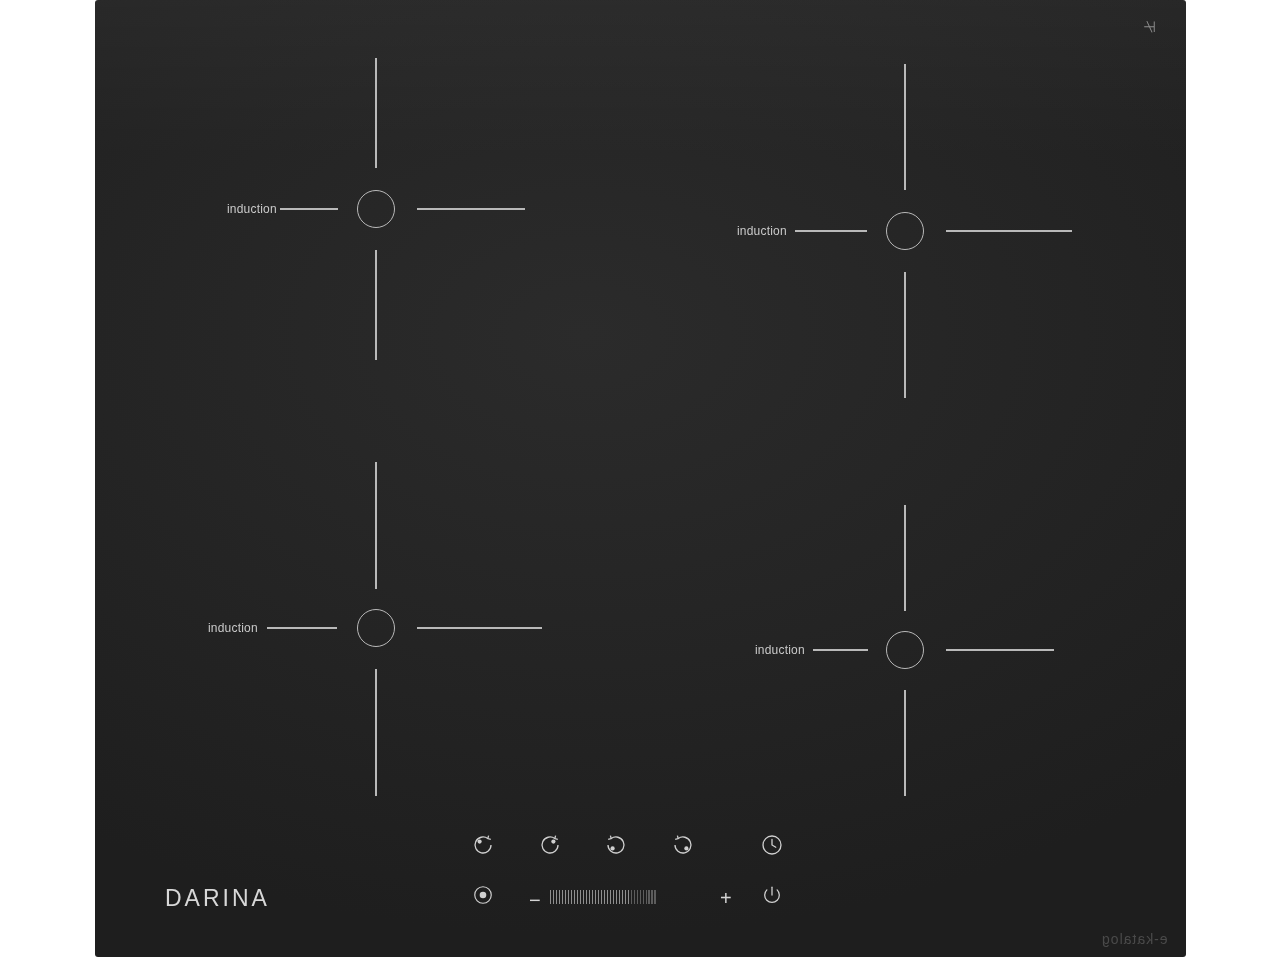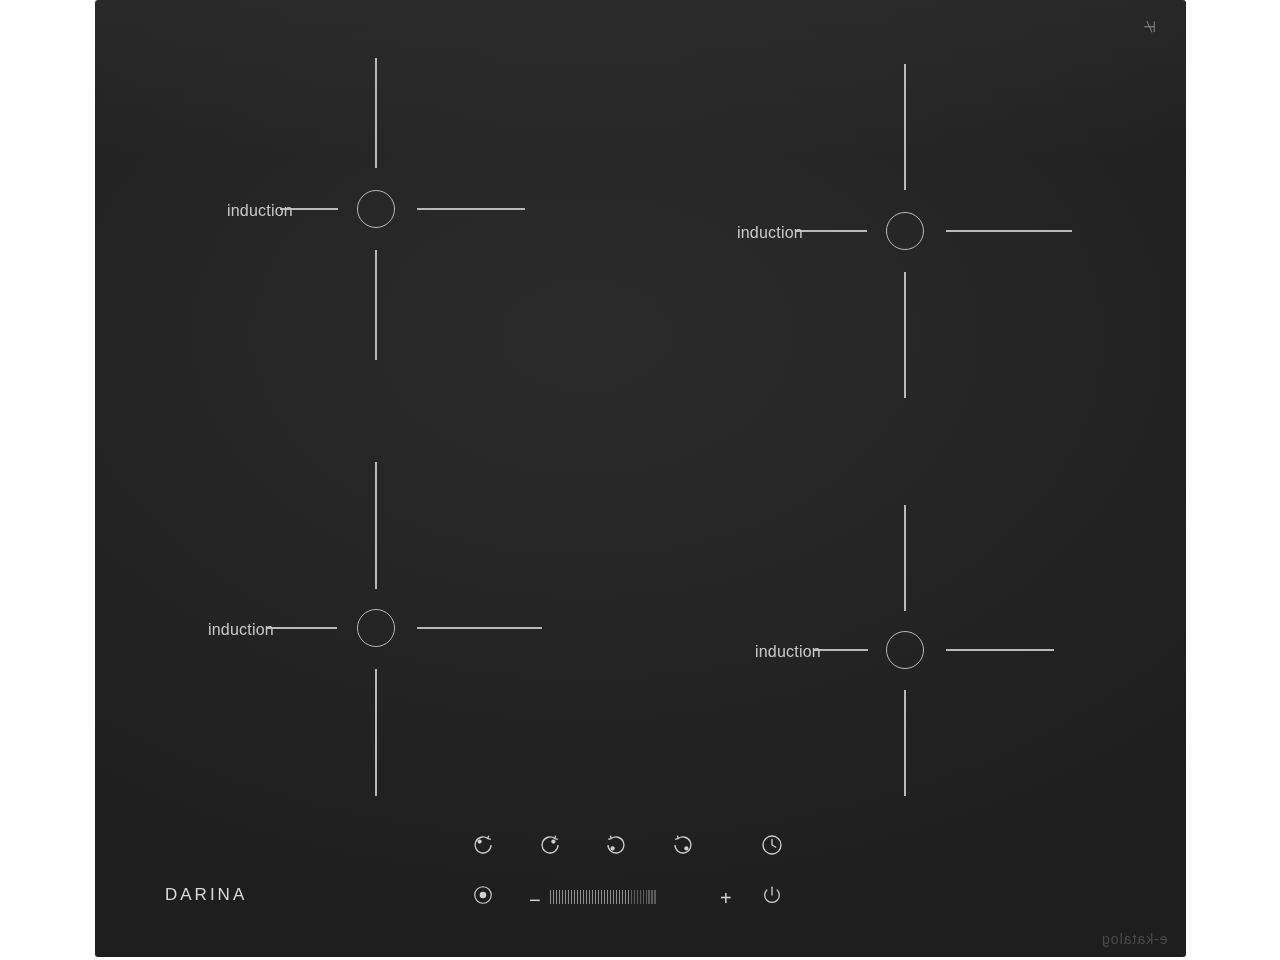--- a/index.html
+++ b/index.html
@@ -54,21 +54,21 @@
   .zone .bar {
     position: absolute;
     background: #b9b9b9;
   }
   .zone .bar.v { width: 1.6px; }
   .zone .bar.h { height: 1.6px; }
 
   .zone .zlabel {
     position: absolute;
     color: #c9c9c9;
-    font-size: 16px;
+    font-size: 12px;
     letter-spacing: 0.2px;
     white-space: nowrap;
   }
 
   
   #controls {
     position: absolute;
     left: 0;
     top: 810px;
     width: 1091px;
@@ -78,21 +78,21 @@
   .touch-icon {
     position: absolute;
     color: #d0d0d0;
   }
 
   .brand {
     position: absolute;
     left: 70px;
     top: 885px;
     color: #d8d8d8;
-    font-size: 17px;
+    font-size: 23px;
     letter-spacing: 3.0px;
     font-family: "Liberation Sans", sans-serif;
   }
 
   .watermark {
     position: absolute;
     right: 18px;
     bottom: 10px;
     color: #4a4a4a;
     font-size: 14px;

